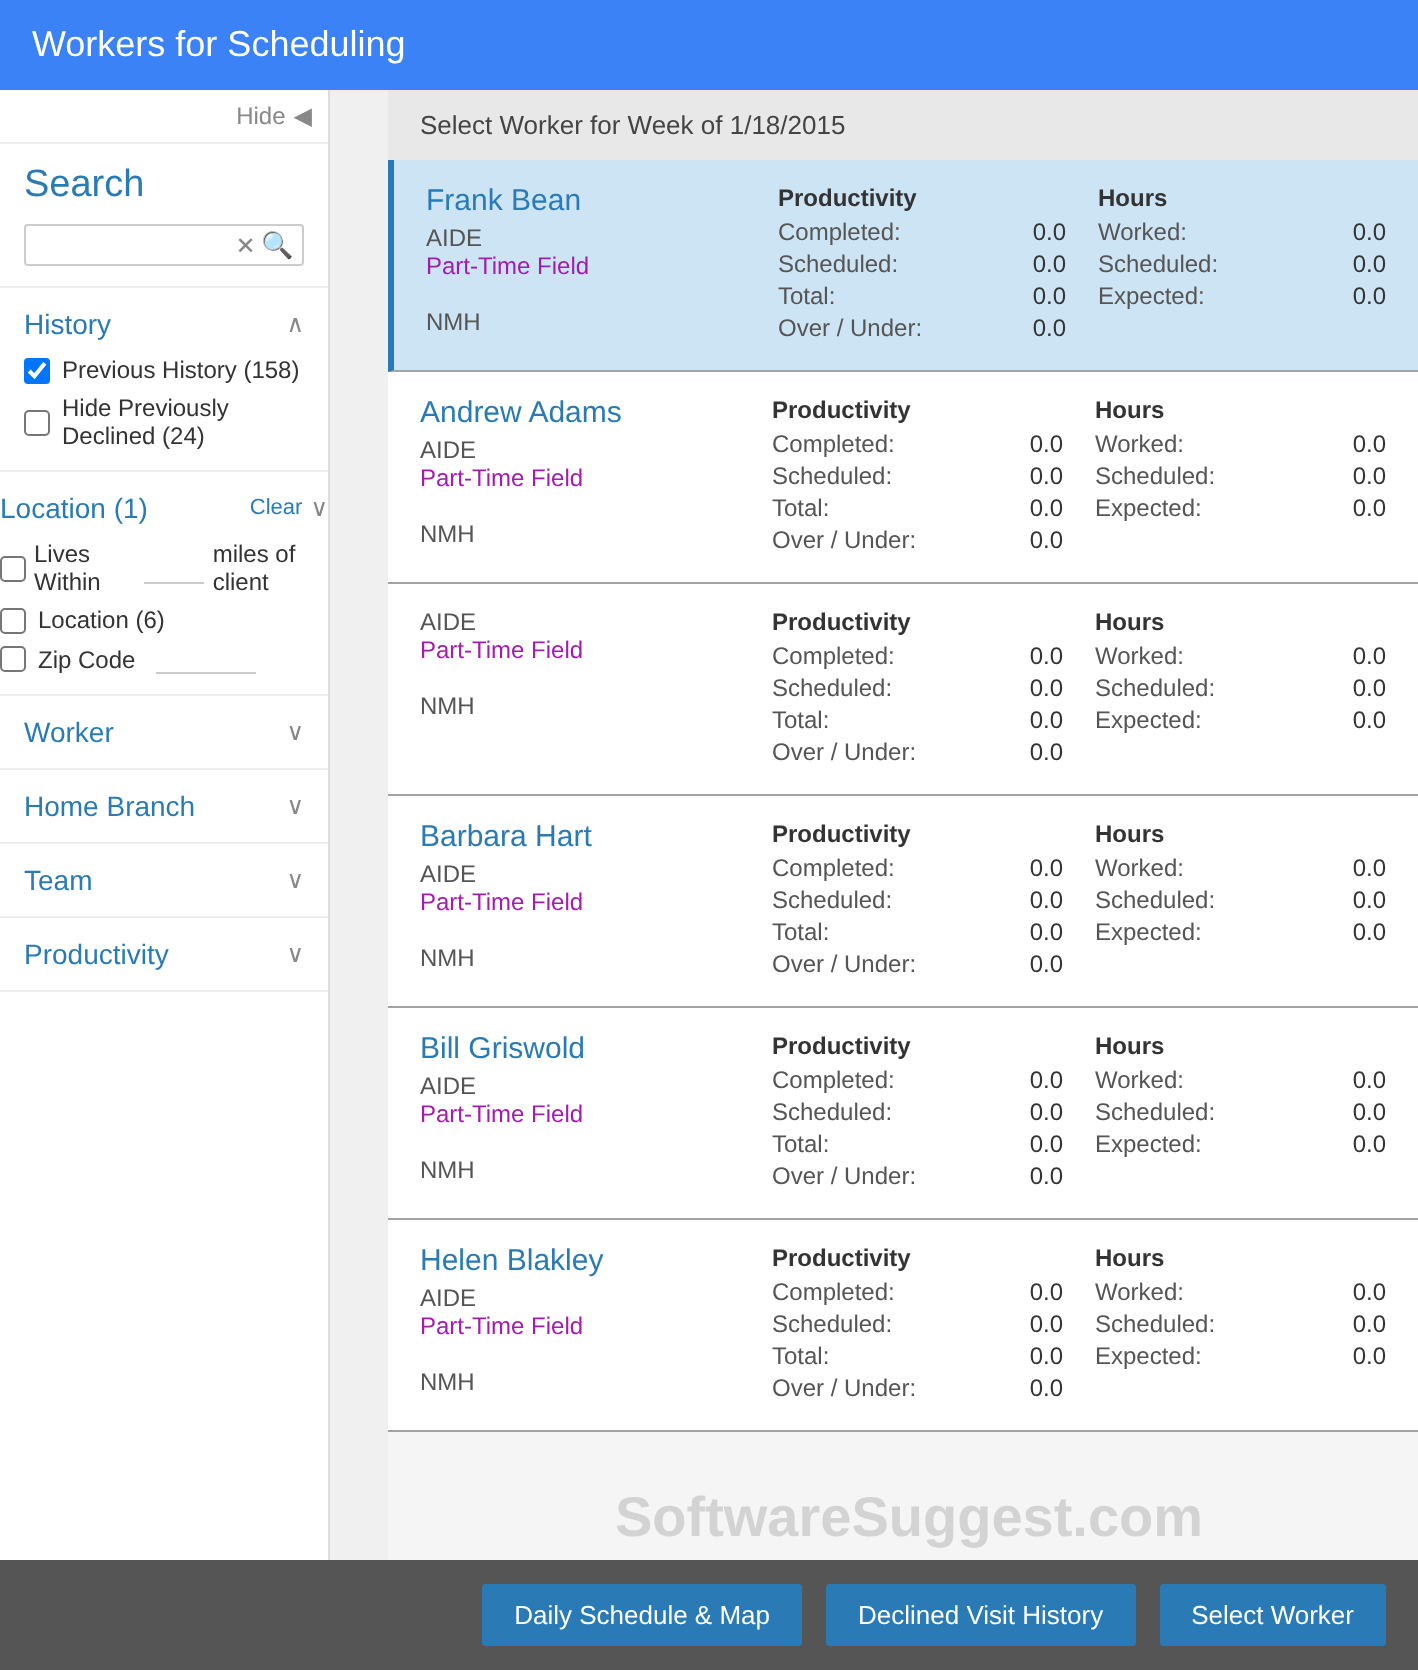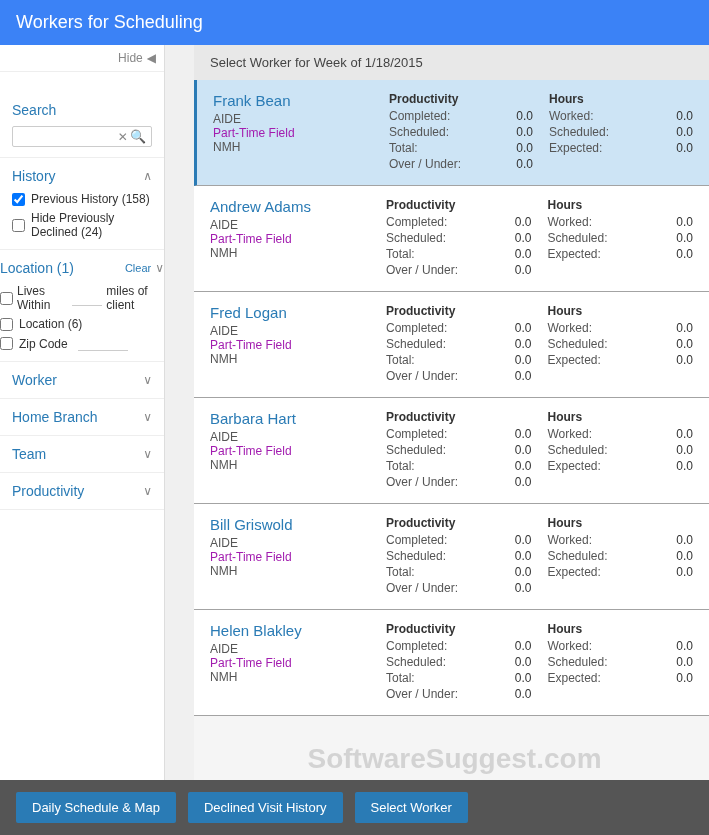--- a/index.html
+++ b/index.html
@@ -50,24 +50,23 @@
     }
 
     
     .search-section {
       padding: 10px 12px;
       border-bottom: 1px solid #eee;
     }
 
     .search-title {
       color: #2a7bb5;
-      font-size: 14px;
+      font-size: 19px;
       font-weight: 500;
       margin-bottom: 8px;
-      margin-top: 20px;
     }
 
     .search-input-wrapper {
       display: flex;
       align-items: center;
       border: 1px solid #ccc;
       border-radius: 2px;
       padding: 2px 4px;
       background: white;
     }
@@ -257,20 +256,21 @@
     }
 
     .worker-type {
       font-size: 12px;
       color: #a21caf;
     }
 
     .worker-branch {
       font-size: 12px;
       color: #555;
+      margin-top: 14px;
     }
 
     .worker-stats {
       flex: 1;
       display: flex;
       gap: 16px;
     }
 
     .stats-column {
       flex: 1;
@@ -299,21 +299,21 @@
       color: #333;
       min-width: 30px;
       text-align: right;
     }
 
     
     .footer {
       background: #555;
       padding: 12px 16px;
       display: flex;
-      justify-content: flex-start;
+      justify-content: flex-end;
       gap: 12px;
       flex-shrink: 0;
     }
 
     .footer-btn {
       background: #2a7bb5;
       color: white;
       border: none;
       padding: 8px 16px;
       font-size: 13px;
@@ -526,21 +526,20 @@
               <span class="stat-label">Expected:</span>
               <span class="stat-value">0.0</span>
             </div>
           </div>
         </div>
       </div>
     </div>
         <div class="worker-card">
       <div class="worker-card-inner">
         <div class="worker-info">
-          <div class="worker-name">Fred Logan</div>
           <div class="worker-role">AIDE</div>
           <div class="worker-type">Part-Time Field</div>
           <div class="worker-branch">NMH</div>
         </div>
         <div class="worker-stats">
           <div class="stats-column">
             <div class="stats-column-title">Productivity</div>
             <div class="stat-row">
               <span class="stat-label">Completed:</span>
               <span class="stat-value">0.0</span>

